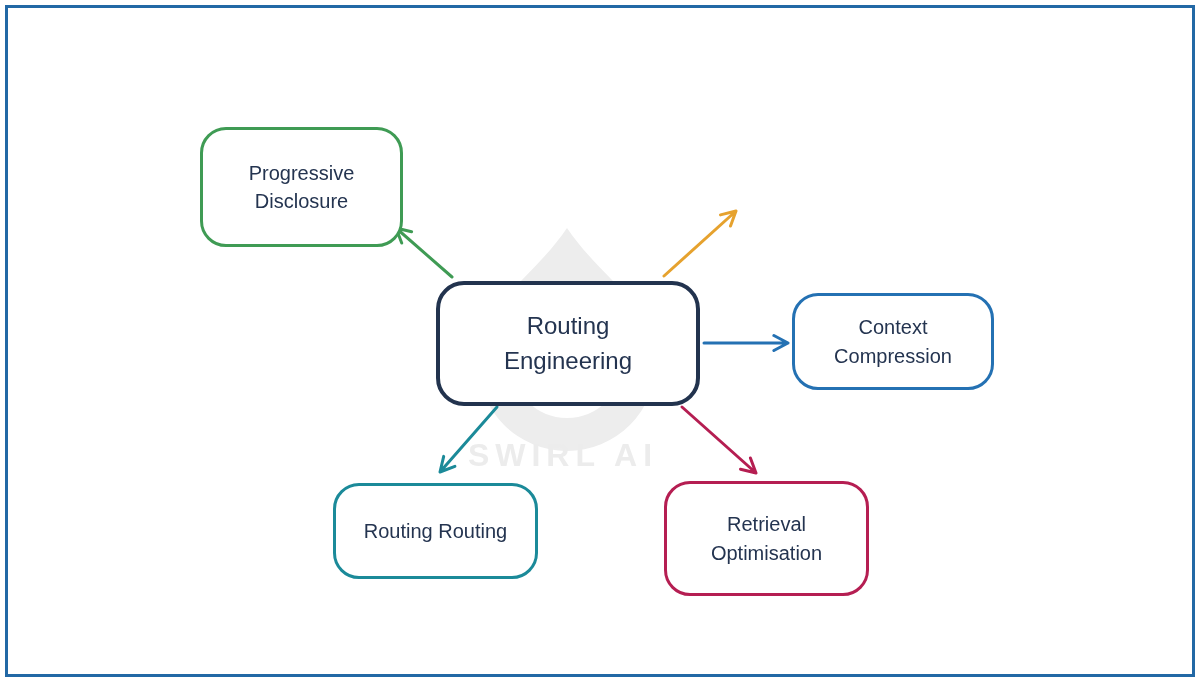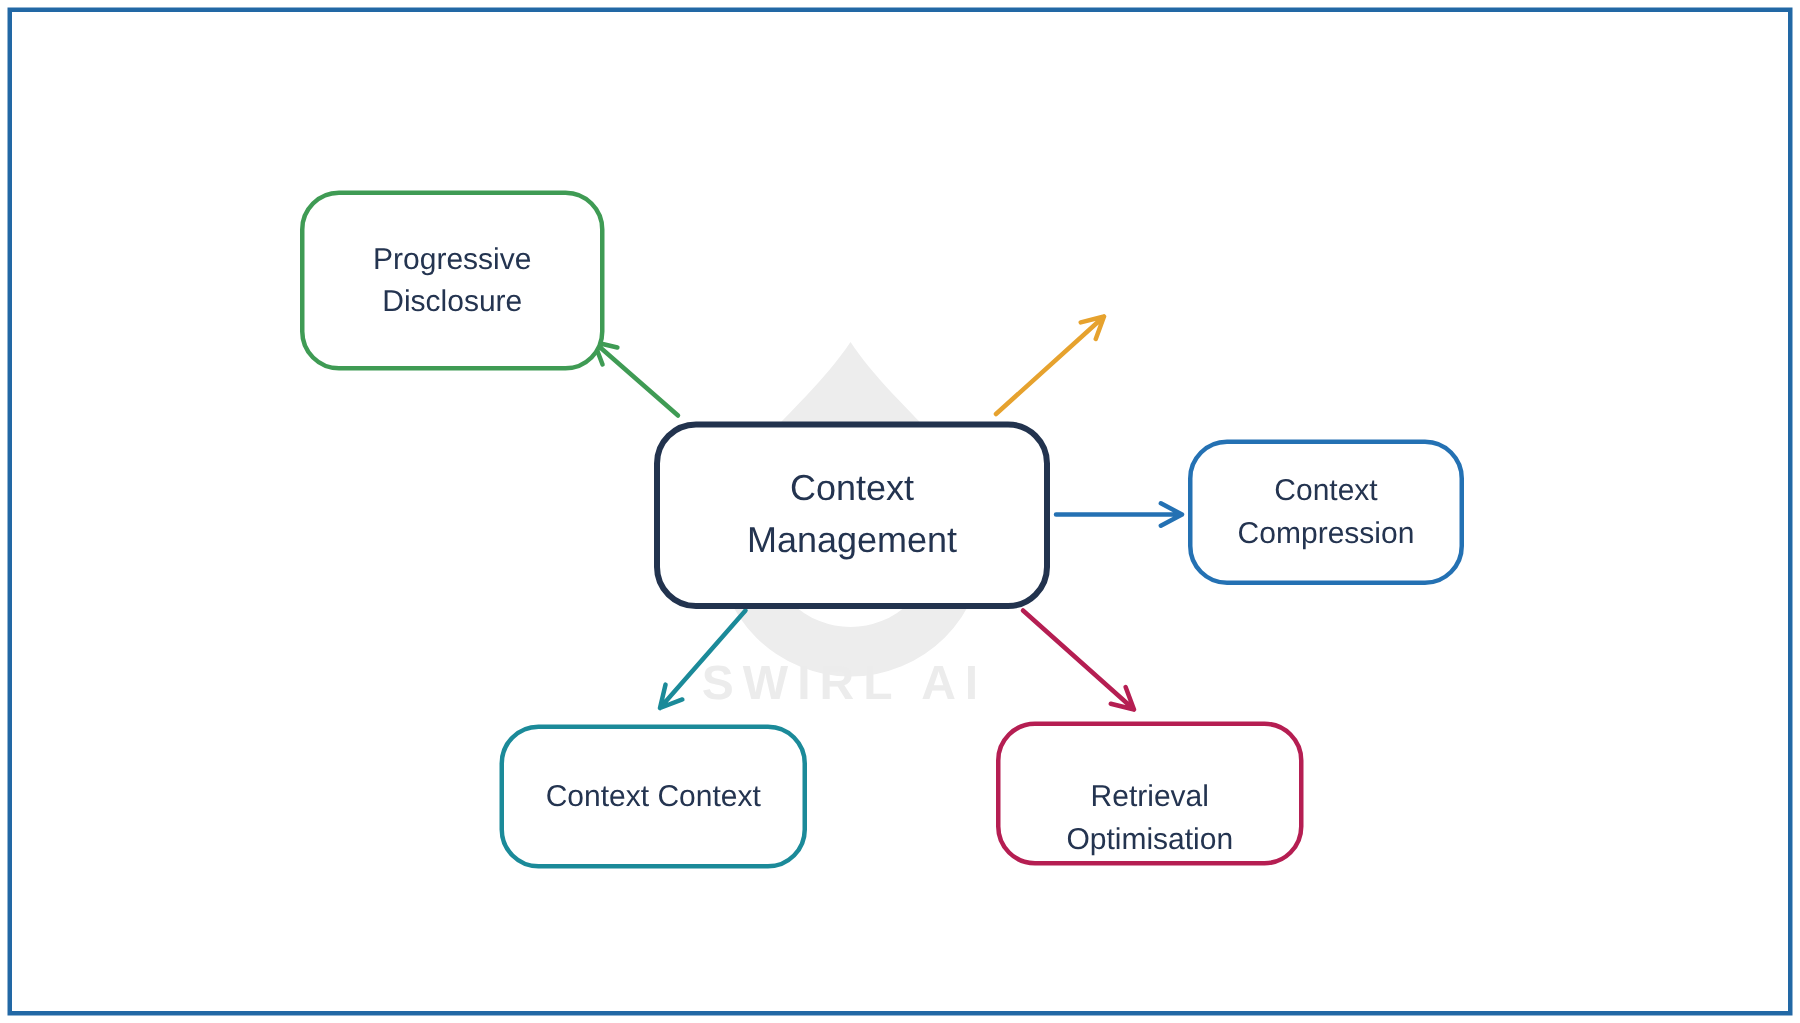--- a/index.html
+++ b/index.html
@@ -56,23 +56,23 @@
     border-width: 4px;
     border-radius: 28px;
     font-size: 24px;
     line-height: 1.45;
   }
   .node.center .label {
     max-width: 184px;
   }
   .node.progressive  { left: 200px; top: 127px; width: 203px; height: 120px; }
   .node.tool         { left: 659px; top: 110px; width: 206px; height: 97px; }
-  .node.compression  { left: 792px; top: 293px; width: 184px; height: 97px; text-align: center; }
+  .node.compression  { left: 792px; top: 293px; width: 202px; height: 97px; text-align: center; }
   .node.routing      { left: 333px; top: 483px; width: 205px; height: 96px; }
-  .node.retrieval    { left: 664px; top: 481px; width: 205px; height: 96px; align-items: flex-end; }
+  .node.retrieval    { left: 664px; top: 481px; width: 205px; height: 115px; }
   .node.center       { left: 436px; top: 281px; width: 264px; height: 125px; }
   .edge {
     fill: none;
     stroke-width: 3;
     stroke-linecap: round;
     stroke-linejoin: round;
   }
 </style>
 </head>
 <body>
@@ -104,24 +104,24 @@
   <div class="node progressive" style="border-color: rgb(63, 155, 84);">
     <span class="label">Progressive Disclosure</span>
   </div>
 
 
   <div class="node compression" style="border-color: rgb(36, 113, 179);">
     <span class="label">Context Compression</span>
   </div>
 
   <div class="node routing" style="border-color: rgb(27, 138, 153);">
-    <span class="label">Context Context</span>
+    <span class="label">Routing Routing</span>
   </div>
 
   <div class="node retrieval" style="border-color: rgb(181, 30, 82);">
     <span class="label">Retrieval Optimisation</span>
   </div>
 
   <div class="node center" style="border-color: rgb(34, 51, 78); color: rgb(36, 52, 80);">
-    <span class="label">Context Management</span>
+    <span class="label">Routing Engineering</span>
   </div>
 
 </div>
 
 </body></html>

